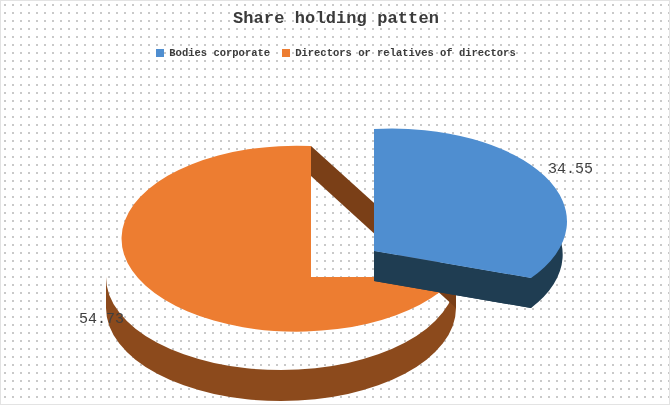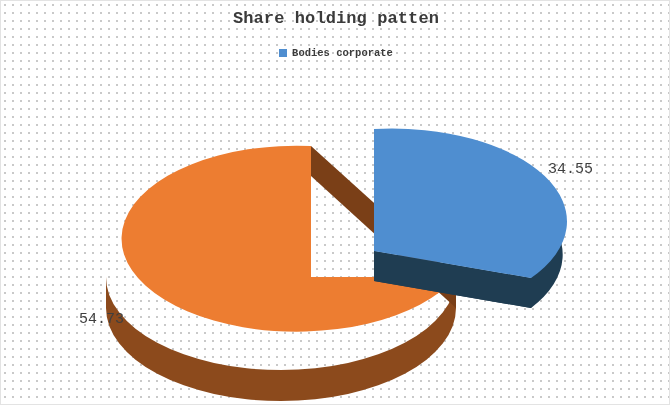--- a/index.html
+++ b/index.html
@@ -96,20 +96,24 @@
 
   <div id="chart-title">Share holding patten</div>
 
   <div id="chart-legend">
 
     <div class="legend-entry">
       <span class="legend-swatch" style="background:#4f8ed0;"></span>
       <span class="legend-label">Bodies corporate</span>
     </div>
 
+    <div class="legend-entry">
+      <span class="legend-swatch" style="background:#ed7d31;"></span>
+      <span class="legend-label">Directors or relatives of directors</span>
+    </div>
 
   </div>
 
   <div id="plot-area">
     <svg id="pie-svg" width="670" height="405" viewBox="0 0 670 405">
 
       <path fill="#8c4a1c" d="M105,264
                A 175,93 0 0 0 455,264
                L455,295
                A 175,93 0 0 1 105,295

